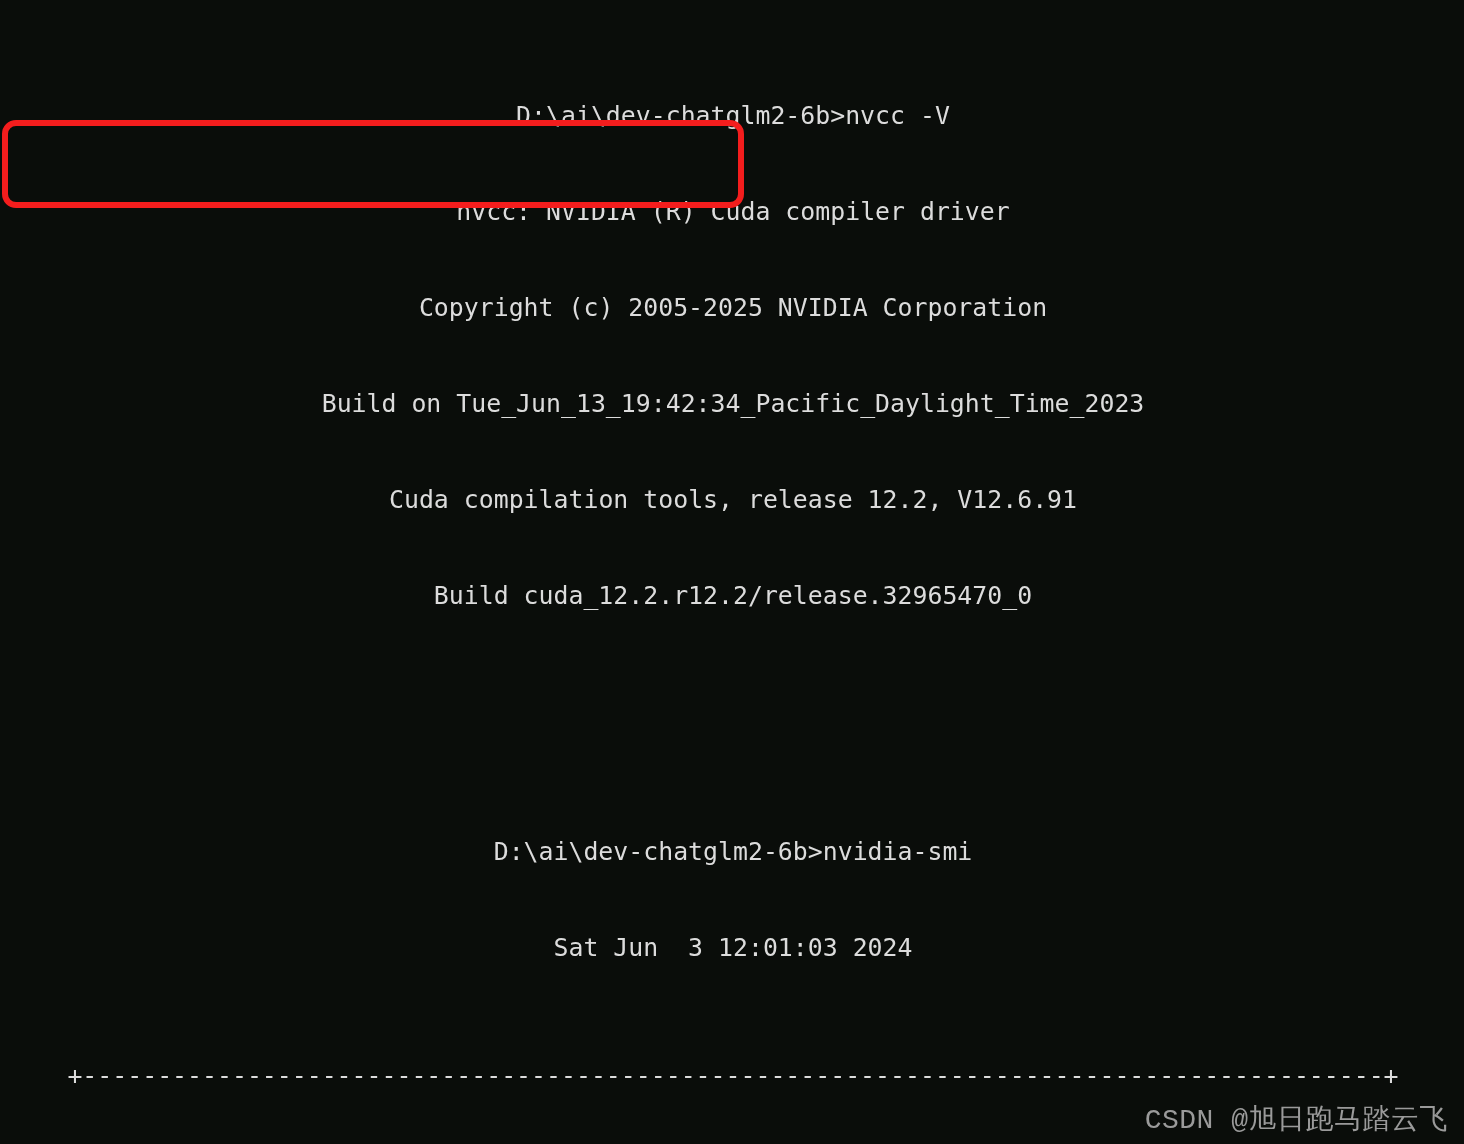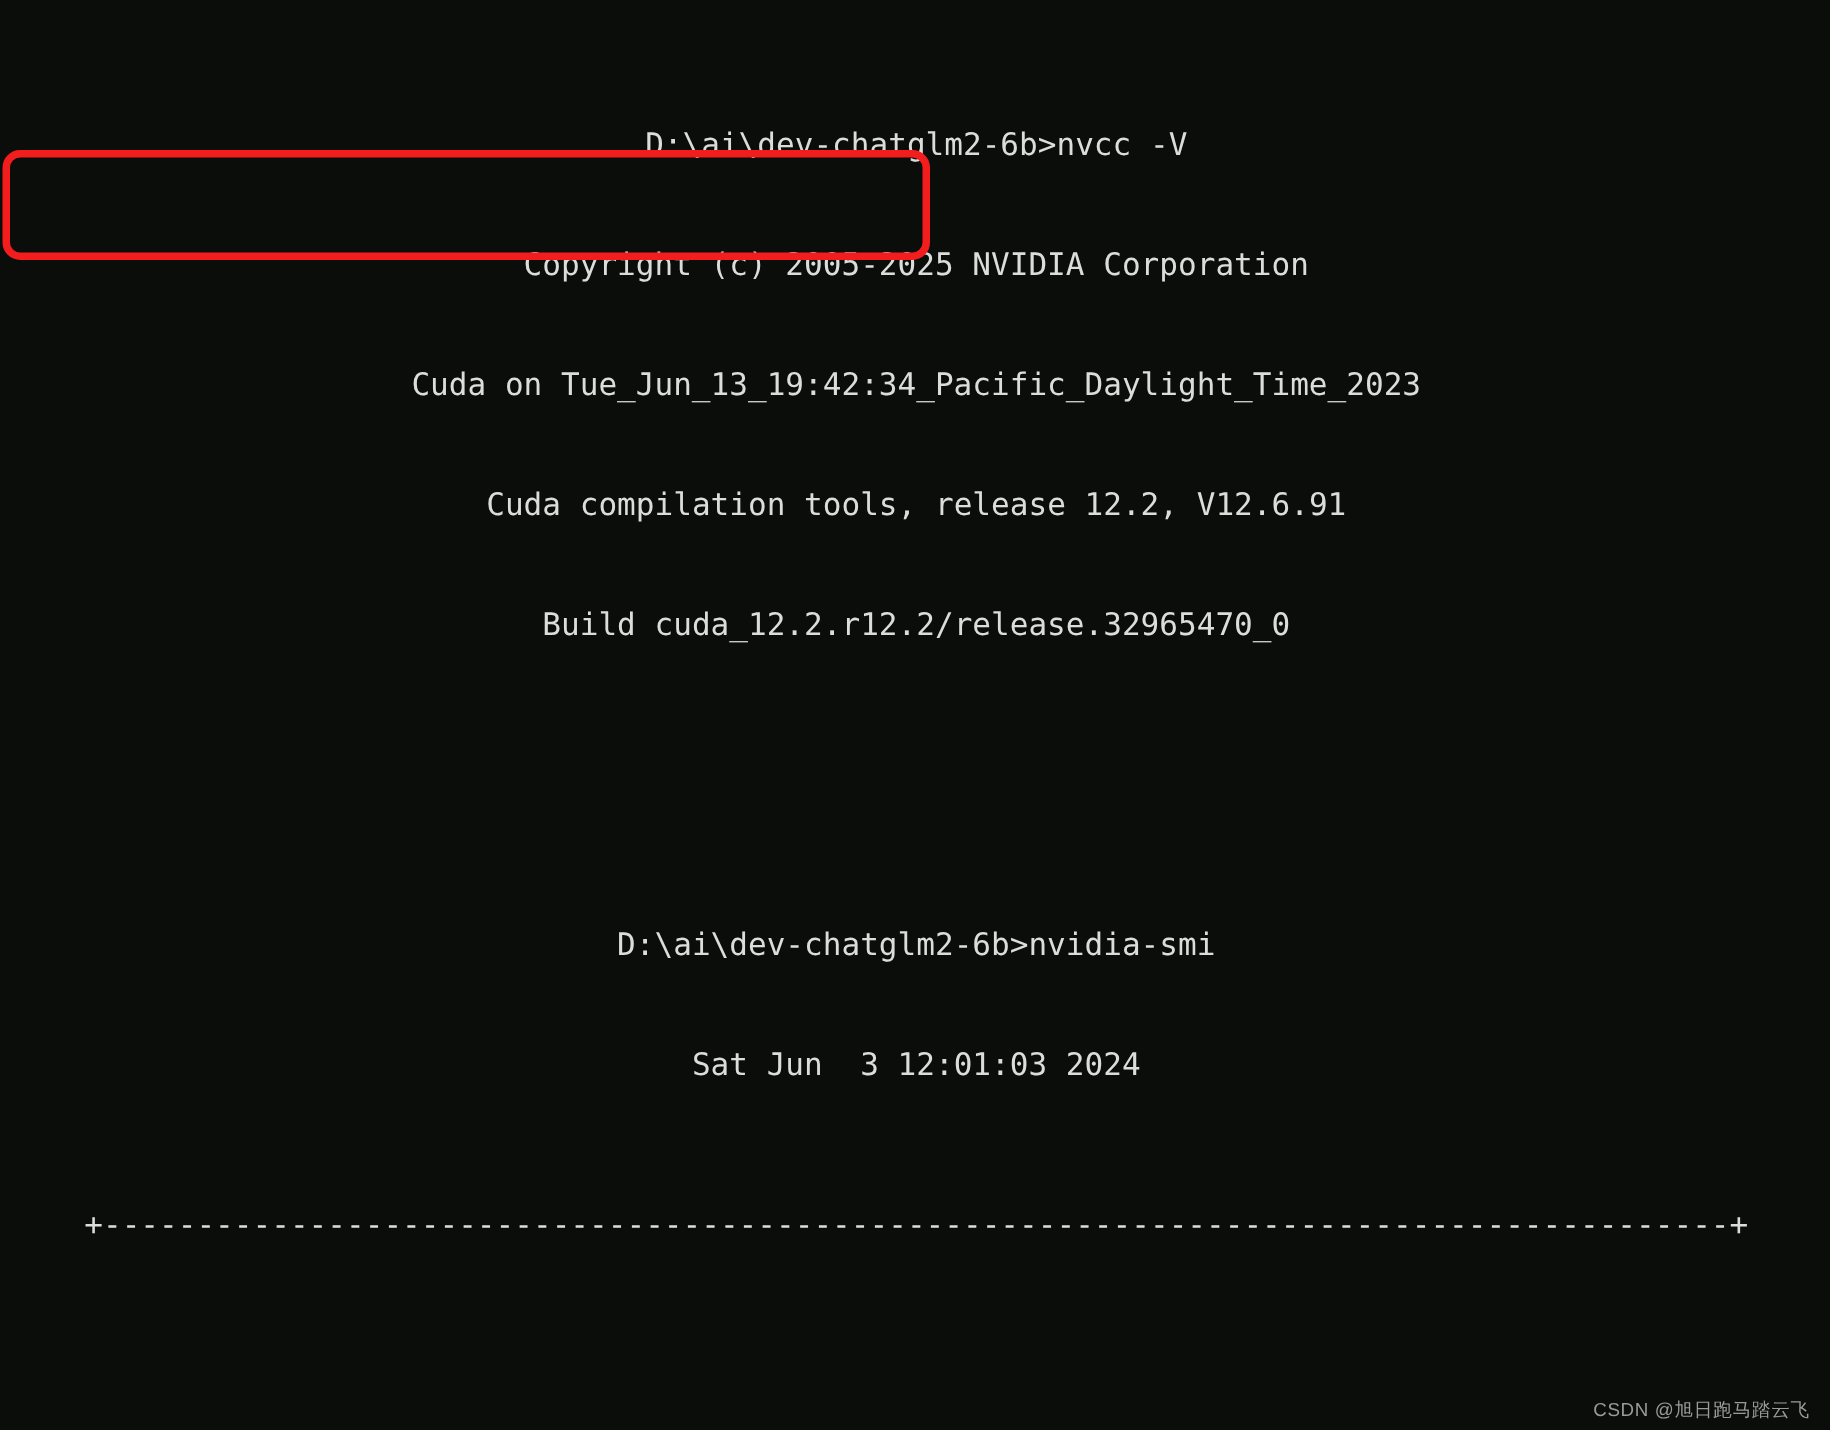--- a/index.html
+++ b/index.html
@@ -47,37 +47,38 @@
     border-radius: 14px;
     box-sizing: border-box;
     pointer-events: none;
   }
 
   
   #watermark {
     position: absolute;
     right: 16px;
     bottom: 6px;
-    font-family: Liberation Sans, sans-serif;
-    font-size: 15px;
+    font-family: Liberation Mono, monospace;
+    font-size: 28px;
     color: #9a9a9a;
     letter-spacing: 0.5px;
     white-space: pre;
   }
 </style>
 </head>
 <body style="background: rgb(10, 13, 10);">
 
 <div id="screen" style="background: rgb(10, 13, 10); text-align: center;">
 
   <div class="console" style="color: rgb(220, 220, 220); font-size: 24.855px;">
 
     <span class="line">D:\ai\dev-chatglm2-6b&gt;nvcc -V</span>
+    <span class="line">nvcc: NVIDIA (R) Cuda compiler driver</span>
     <span class="line">Copyright (c) 2005-2025 NVIDIA Corporation</span>
-    <span class="line">Cuda on Tue_Jun_13_19:42:34_Pacific_Daylight_Time_2023</span>
+    <span class="line">Build on Tue_Jun_13_19:42:34_Pacific_Daylight_Time_2023</span>
     <span class="line">Cuda compilation tools, release 12.2, V12.6.91</span>
     <span class="line">Build cuda_12.2.r12.2/release.32965470_0</span>
 
     <span class="blank"></span>
 
     <span class="line">D:\ai\dev-chatglm2-6b&gt;nvidia-smi</span>
     <span class="line">Sat Jun  3 12:01:03 2024</span>
 
     <span class="line">+---------------------------------------------------------------------------------------+</span>
     

